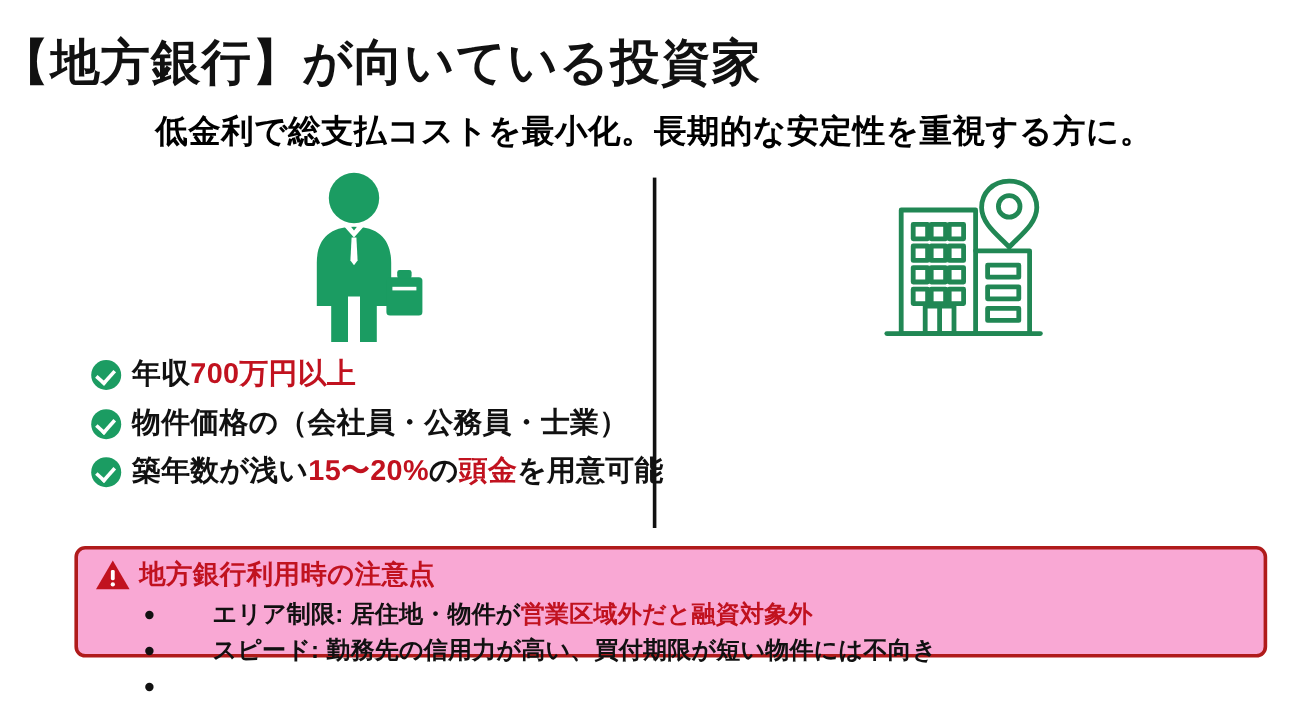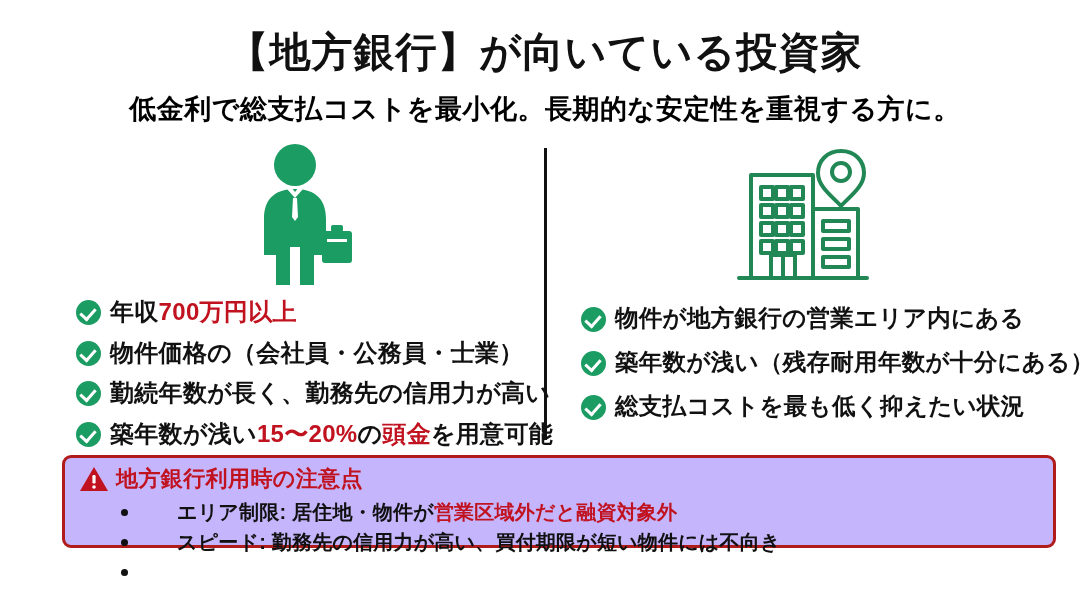--- a/index.html
+++ b/index.html
@@ -9,21 +9,20 @@
     font-family:"Liberation Sans","DejaVu Sans",sans-serif;
     position:relative;
     overflow:hidden;
     -webkit-font-smoothing:antialiased;
   }
   .page{position:relative;width:1090px;height:592px;}
 
   
   .title{
     position:absolute;left:0;top:30px;width:1090px;
-    text-align:center;
     font-size:41px;font-weight:bold;color:#111111;
     letter-spacing:1px;line-height:1.1;
     white-space:nowrap;
   }
   .subtitle{
     position:absolute;left:0;top:94px;width:1090px;
     text-align:center;
     font-size:27px;font-weight:bold;color:#000000;
     letter-spacing:0.5px;line-height:1.15;
     white-space:nowrap;
@@ -70,21 +69,21 @@
     line-height:1.32;letter-spacing:0.3px;
   }
   .col-right .btext{font-size:23.5px;}
   .red{color:#c1121f;text-align:right;}
 
   
   .warnbox{
     position:absolute;left:62px;top:455px;
     width:994px;height:93px;
     border:3px solid #b01b1b;border-radius:9px;
-    background:#c4b5fd;
+    background:#f9a8d4;
     box-sizing:border-box;
   }
   .warnhead{
     position:absolute;left:14px;top:6px;
     display:flex;align-items:center;
   }
   .warn-tri{flex:0 0 auto;width:30px;height:27px;margin-right:7px;}
   .warnhead-text{
     font-size:22px;font-weight:bold;color:#c1121f;
     letter-spacing:0.4px;
@@ -181,42 +180,24 @@
     <div class="bullet">
       <span class="check"></span>
       <span class="btext"><span>年収</span><span class="red">700万円以上</span></span>
     </div>
     <div class="bullet">
       <span class="check"></span>
       <span class="btext"><span>物件価格の（会社員・公務員・士業）</span></span>
     </div>
     <div class="bullet">
       <span class="check"></span>
-      <span class="btext"><span>勤続年数が長く、勤務先の信用力が高い</span></span>
-    </div>
-    <div class="bullet">
-      <span class="check"></span>
       <span class="btext"><span>築年数が浅い</span><span class="red">15〜20%</span><span>の</span><span class="red">頭金</span><span>を用意可能</span></span>
     </div>
   </div>
 
-  <div class="col col-right">
-    <div class="bullet">
-      <span class="check"></span>
-      <span class="btext"><span>物件が地方銀行の営業エリア内にある</span></span>
-    </div>
-    <div class="bullet">
-      <span class="check"></span>
-      <span class="btext"><span>築年数が浅い（残存耐用年数が十分にある）</span></span>
-    </div>
-    <div class="bullet">
-      <span class="check"></span>
-      <span class="btext"><span>総支払コストを最も低く抑えたい状況</span></span>
-    </div>
-  </div>
 
   <div class="warnbox">
     <div class="warnhead">
       <span class="warn-tri">
         <svg viewBox="0 0 30 27" width="30" height="27" xmlns="http://www.w3.org/2000/svg">
           <path d="M15 1 L29 25 L1 25 Z" fill="#c1121f"></path>
           <rect x="13.4" y="9" width="3.2" height="8.5" rx="1.2" fill="#ffffff"></rect>
           <circle cx="15" cy="21" r="1.8" fill="#ffffff"></circle>
         </svg>
       </span>

